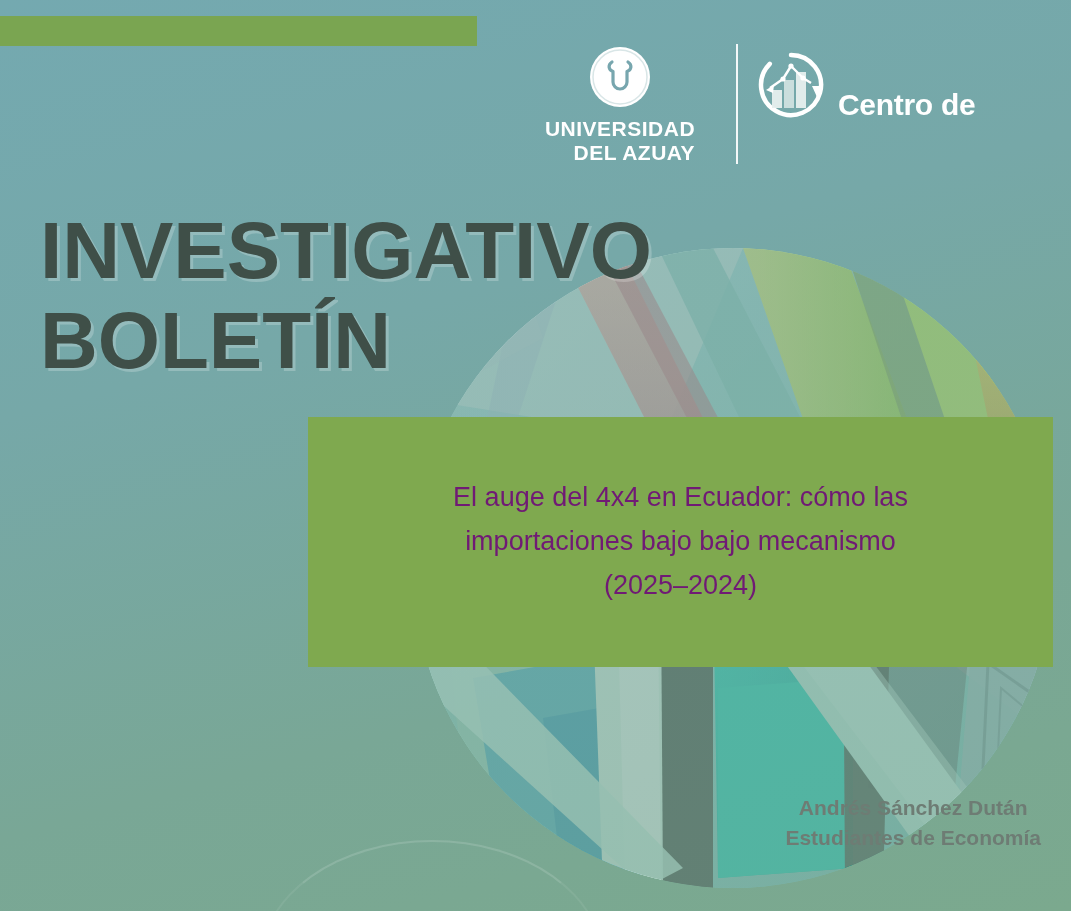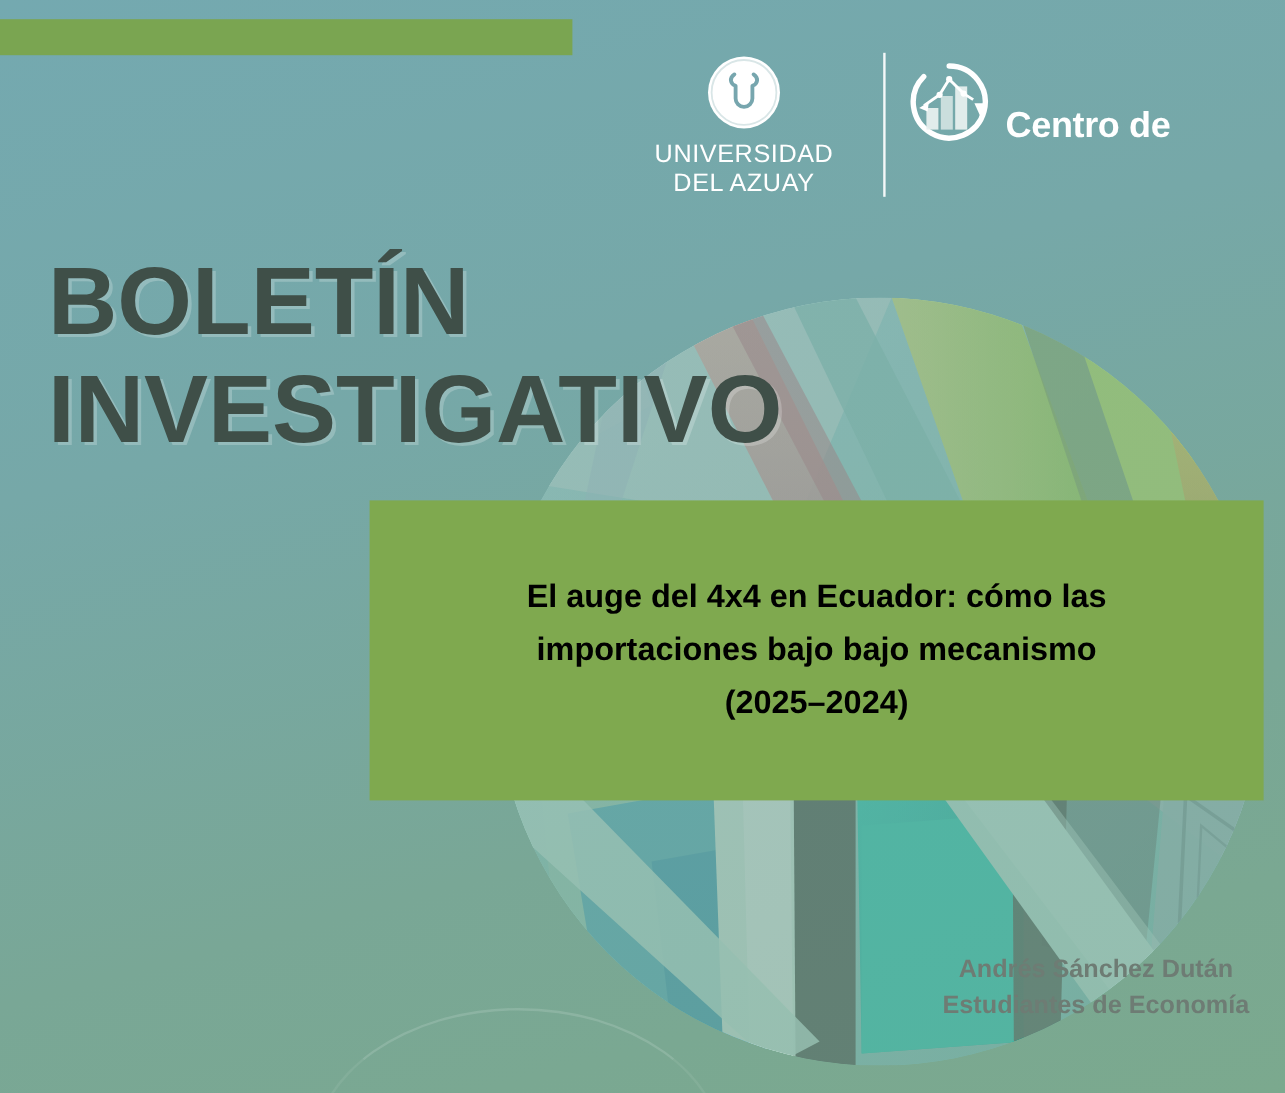--- a/index.html
+++ b/index.html
@@ -56,25 +56,25 @@
   }
   .uda-logo{
     width:200px;
     display:flex;flex-direction:column;align-items:center;
     padding-top:4px;
   }
   .uda-mark{width:62px;height:62px;}
   .uda-text{
     margin-top:9px;
     color:#ffffff;
-    font-weight:normal;
+    font-weight:bold;
     font-size:21px;
     letter-spacing:.5px;
     line-height:1.12;
-    text-align:center;
+    text-align:right;
   }
   .uda-text .l2{display:block;}
   .divider{
     width:2px;height:120px;
     background:rgba(255,255,255,.92);
     margin:2px 18px 0 16px;
   }
   .ce-logo{
     display:flex;align-items:flex-end;
     padding-top:8px;
@@ -104,22 +104,22 @@
   .headline span{display:block;}
 
   
   .title-card{
     position:absolute;left:308px;top:417px;
     width:745px;height:250px;
     background:#7fa94f;
     display:flex;align-items:center;justify-content:center;
   }
   .title-text{
-    color:#000000;
-    font-weight:bold;
+    color:#701a75;
+    font-weight:normal;
     font-size:27px;
     line-height:1.62;
     text-align:center;
     padding:0 30px;
   }
 
   
   .author{
     position:absolute;right:30px;top:793px;
     text-align:center;
@@ -256,22 +256,22 @@
           <path d="M10,40 L18,35 L17,43 Z" fill="#ffffff"></path>
         </svg>
       </span>
       <div class="ce-text">
         <span>Centro de</span>
       </div>
     </div>
   </div>
 
   <div class="headline">
+    <span>INVESTIGATIVO</span>
     <span>BOLETÍN</span>
-    <span>INVESTIGATIVO</span>
   </div>
 
   <div class="title-card">
     <div class="title-text">
       <div>El auge del 4x4 en Ecuador: cómo las</div>
       <div>importaciones bajo bajo mecanismo</div>
       <div>(2025–2024)</div>
     </div>
   </div>
 

